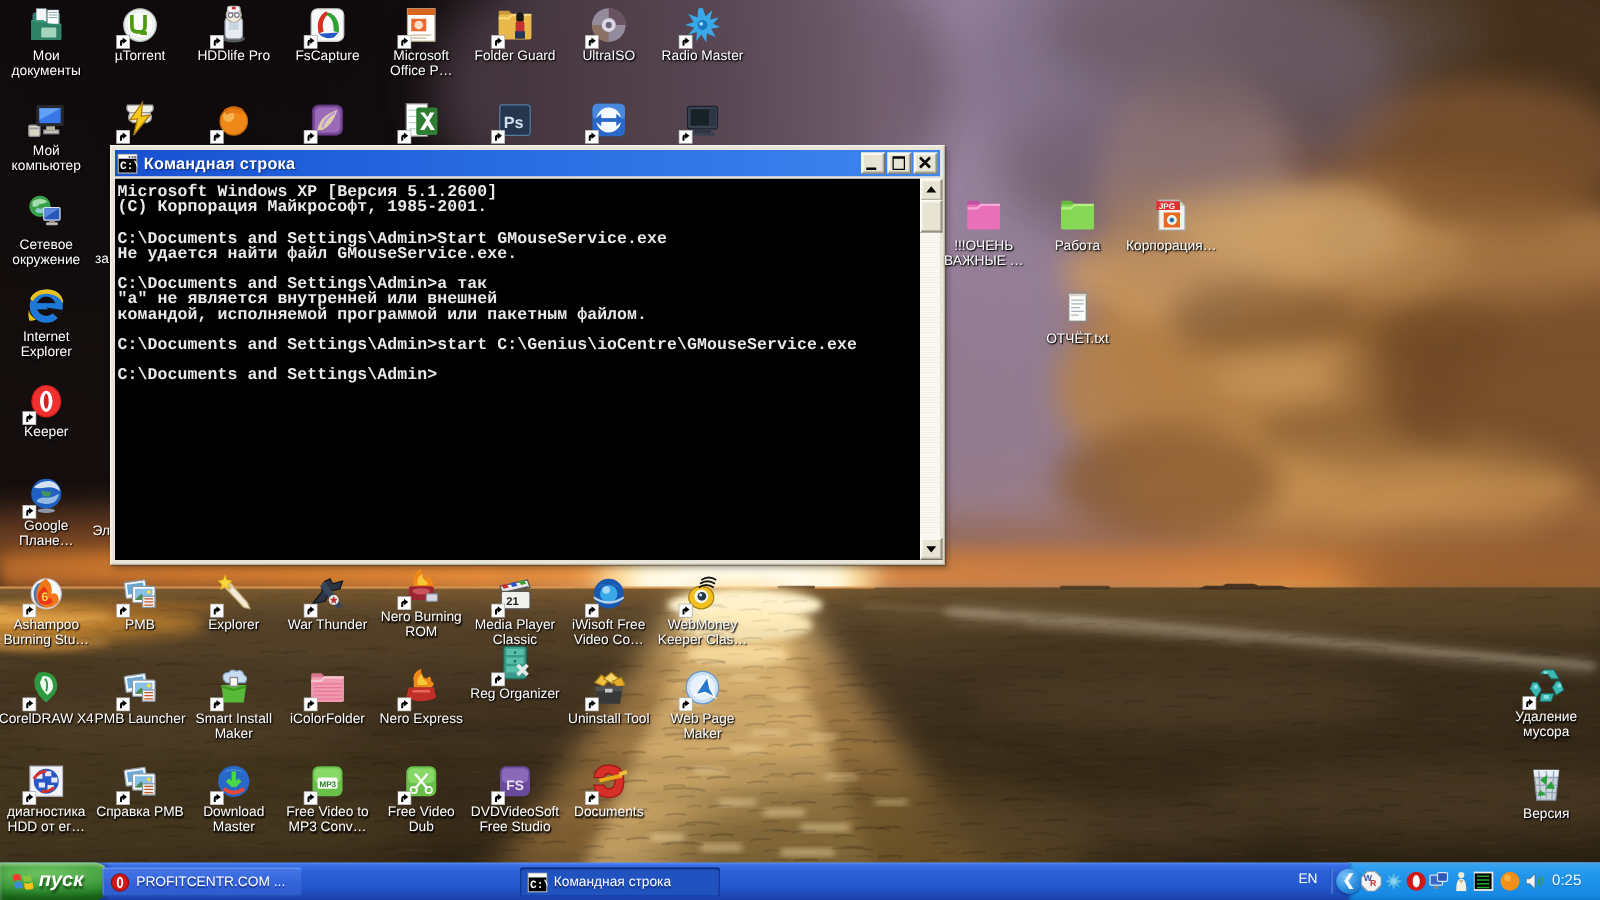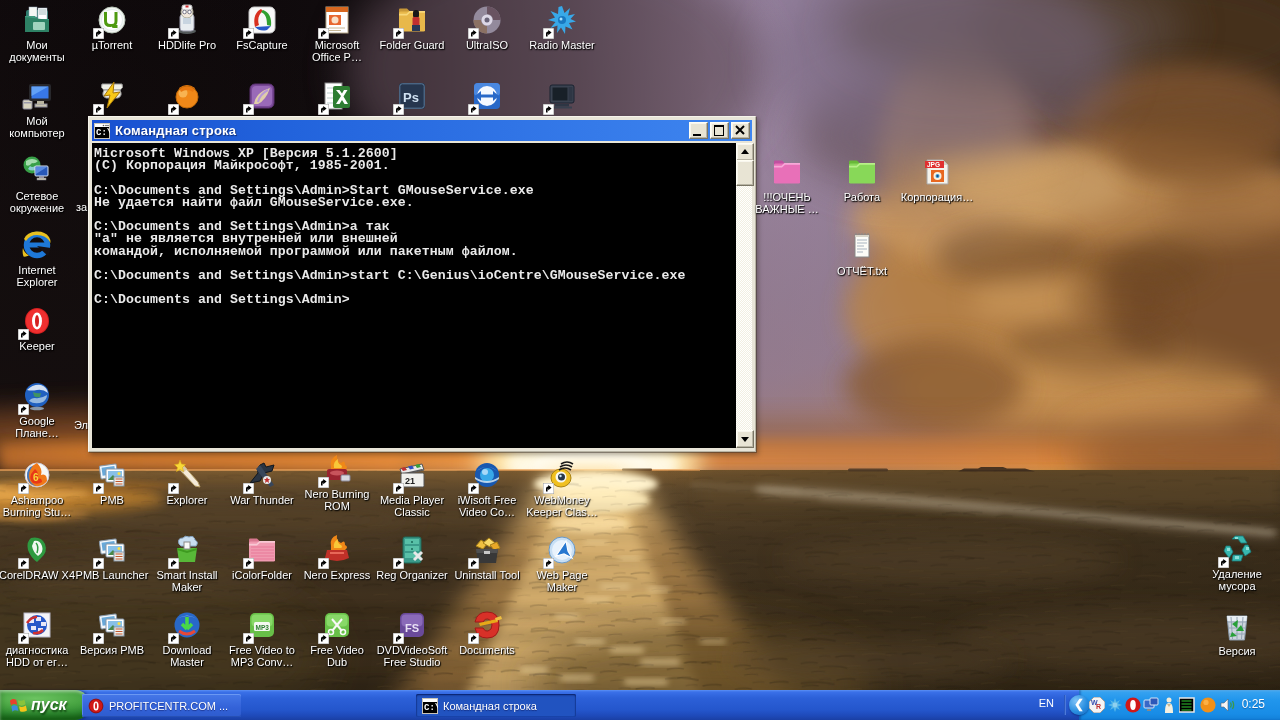--- a/index.html
+++ b/index.html
@@ -736,21 +736,21 @@
             <path d="M10 12 Q8 4 16 1 Q15 7 20 9 Q24 5 24 11 Q28 13 24 16 L10 16 Z" fill="#f08818"></path>
             <path d="M13 13 Q12 8 17 5 Q16 9 20 11 Q22 13 20 14 L13 14 Z" fill="#f8c838"></path>
             <path d="M6 16 L26 16 L28 24 Q16 30 4 24 Z" fill="#c03028"></path>
             <path d="M9 19 L23 19" stroke="#e86858" stroke-width="2"></path>
           </svg><svg class="sa" viewBox="0 0 11 11">
             <rect x="0" y="0" width="11" height="11" fill="#fff" stroke="#9a9a9a" stroke-width="1"></rect>
             <path d="M3 8.5 L3 5.6 Q3 3.6 5.2 3.6 L5.2 2 L8.6 4.6 L5.2 7.2 L5.2 5.6 Q4.6 5.6 4.6 6.4 L4.6 8.5 Z" fill="#000"></path>
           </svg></div>
         <div class="lb" style="">Nero Express</div>
       </div>
-<div class="di" style="left:370px;top:534px;width:84px;z-index:1">
+<div class="di" style="left:370px;top:514px;width:84px;z-index:1">
         <div class="ic"><svg width="32" height="32" viewBox="0 0 32 32">
             <rect x="7" y="3" width="18" height="26" rx="2" fill="#3a9a8a" stroke="#1e6858"></rect>
             <rect x="9" y="5" width="14" height="5" fill="#58c0a8"></rect>
             <rect x="9" y="12" width="14" height="5" fill="#58c0a8"></rect>
             <rect x="9" y="19" width="14" height="5" fill="#58c0a8"></rect>
             <circle cx="16" cy="8" r="1" fill="#186858"></circle>
             <circle cx="16" cy="15" r="1" fill="#186858"></circle>
             <path d="M18 18 L26 26 M26 18 L18 26" stroke="#e8e8e8" stroke-width="3"></path>
           </svg><svg class="sa" viewBox="0 0 11 11">
             <rect x="0" y="0" width="11" height="11" fill="#fff" stroke="#9a9a9a" stroke-width="1"></rect>
@@ -833,21 +833,21 @@
             <rect x="18" y="18" width="10" height="9" fill="#f0f0ec" stroke="#8898a8"></rect>
             <g stroke="#c05830" stroke-width="1">
               <path d="M19.5 20 h7"></path>
               <path d="M19.5 22.5 h7"></path>
               <path d="M19.5 25 h7"></path>
             </g>
           </svg><svg class="sa" viewBox="0 0 11 11">
             <rect x="0" y="0" width="11" height="11" fill="#fff" stroke="#9a9a9a" stroke-width="1"></rect>
             <path d="M3 8.5 L3 5.6 Q3 3.6 5.2 3.6 L5.2 2 L8.6 4.6 L5.2 7.2 L5.2 5.6 Q4.6 5.6 4.6 6.4 L4.6 8.5 Z" fill="#000"></path>
           </svg></div>
-        <div class="lb" style="">Версия PMB</div>
+        <div class="lb" style="">Справка PMB</div>
       </div>
 <div class="di" style="left:150px;top:609px;width:74px;z-index:1">
         <div class="ic"><svg width="32" height="32" viewBox="0 0 32 32">
             <circle cx="16" cy="16" r="12.5" fill="#2868c8"></circle>
             <path d="M6 10 Q16 3 26 10 Q21 7 16 7 Q11 7 6 10 Z" fill="#88b8f0"></path>
             <path d="M16 8 L16 20 M16 20 L11 15 M16 20 L21 15" stroke="#48d848" stroke-width="3.5" fill="none"></path>
             <path d="M8 22 Q16 28 24 22" stroke="#e84838" stroke-width="3" fill="none"></path>
           </svg><svg class="sa" viewBox="0 0 11 11">
             <rect x="0" y="0" width="11" height="11" fill="#fff" stroke="#9a9a9a" stroke-width="1"></rect>
             <path d="M3 8.5 L3 5.6 Q3 3.6 5.2 3.6 L5.2 2 L8.6 4.6 L5.2 7.2 L5.2 5.6 Q4.6 5.6 4.6 6.4 L4.6 8.5 Z" fill="#000"></path>

